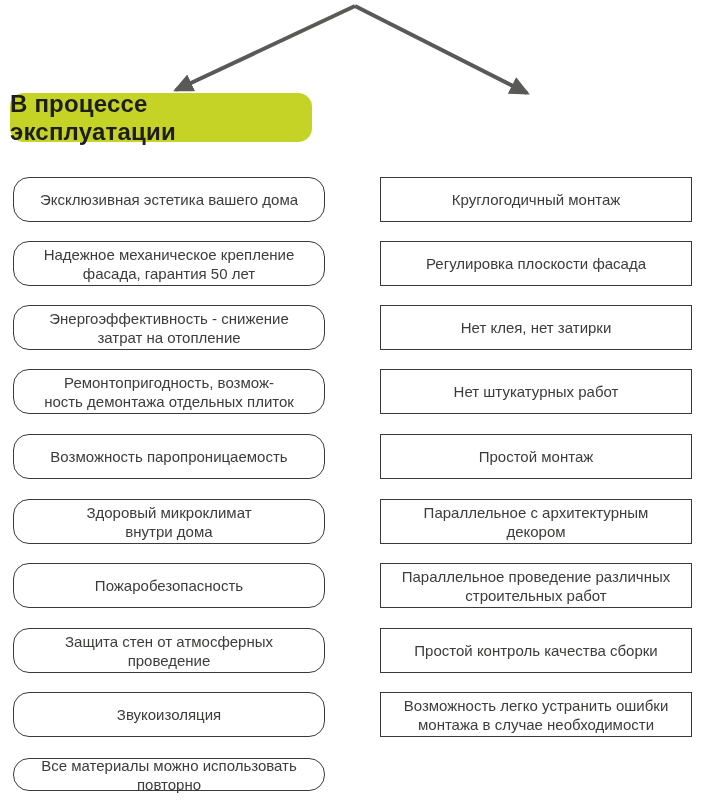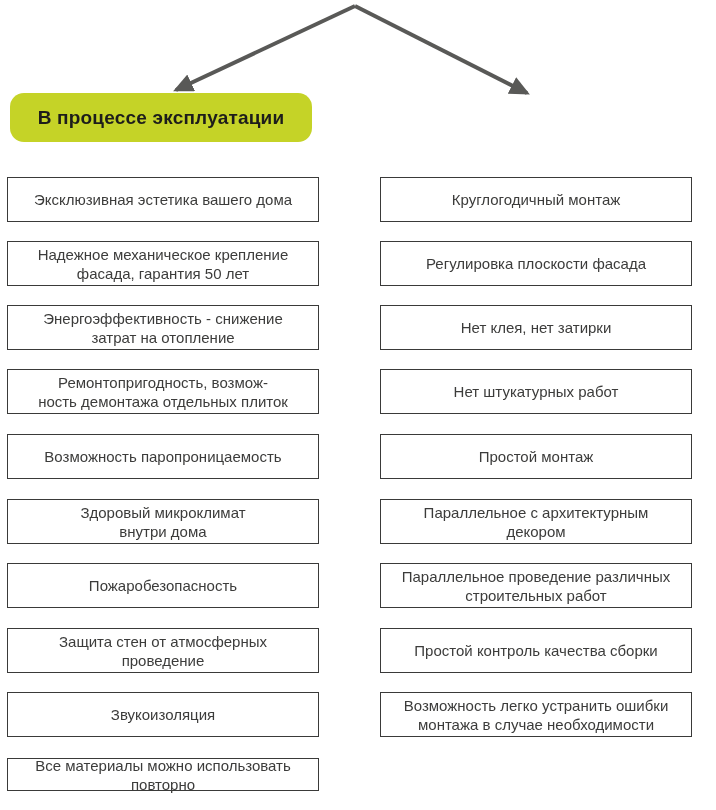--- a/index.html
+++ b/index.html
@@ -16,33 +16,33 @@
     width:716px;height:810px;position:relative;overflow:hidden;
   }
   .canvas{position:absolute;left:0;top:0;width:716px;height:810px;background:#ffffff;}
   .arrows{position:absolute;left:0;top:0;z-index:2;pointer-events:none;}
   .arrows line{stroke:var(--arrow-gray);stroke-width:4;}
   .arrows .ah{fill:var(--arrow-gray);}
   .header{
     position:absolute;z-index:1;top:93px;height:49px;width:302px;
     background:var(--header-green);border-radius:14px;
     display:flex;align-items:center;justify-content:center;
-    font-size:19px;font-weight:bold;color:var(--header-text);
+    font-size:24px;font-weight:bold;color:var(--header-text);
     letter-spacing:0.2px;
   }
   .header.left{left:10px;}
   .header.right{left:403px;}
   .box{
     position:absolute;width:312px;height:45px;
     background:#ffffff;border:1.4px solid var(--box-border);
     display:flex;align-items:center;justify-content:center;
     text-align:center;font-size:15px;line-height:19px;color:var(--box-text);
     white-space:pre-line;
   }
-  .col-left .box{left:7px;}
+  .col-left .box{left:13px;border-radius:16px;}
   .col-right .box{left:380px;}
   .r1{top:177px;} .r2{top:241px;} .r3{top:305px;} .r4{top:369px;} .r5{top:434px;}
   .r6{top:499px;} .r7{top:563px;} .r8{top:628px;} .r9{top:692px;} .r10{top:758px;height:33px;}
 </style>
 </head>
 <body>
 
 <div class="canvas">
 
   <svg class="arrows" width="716" height="125" viewBox="0 0 716 125" aria-hidden="true">

